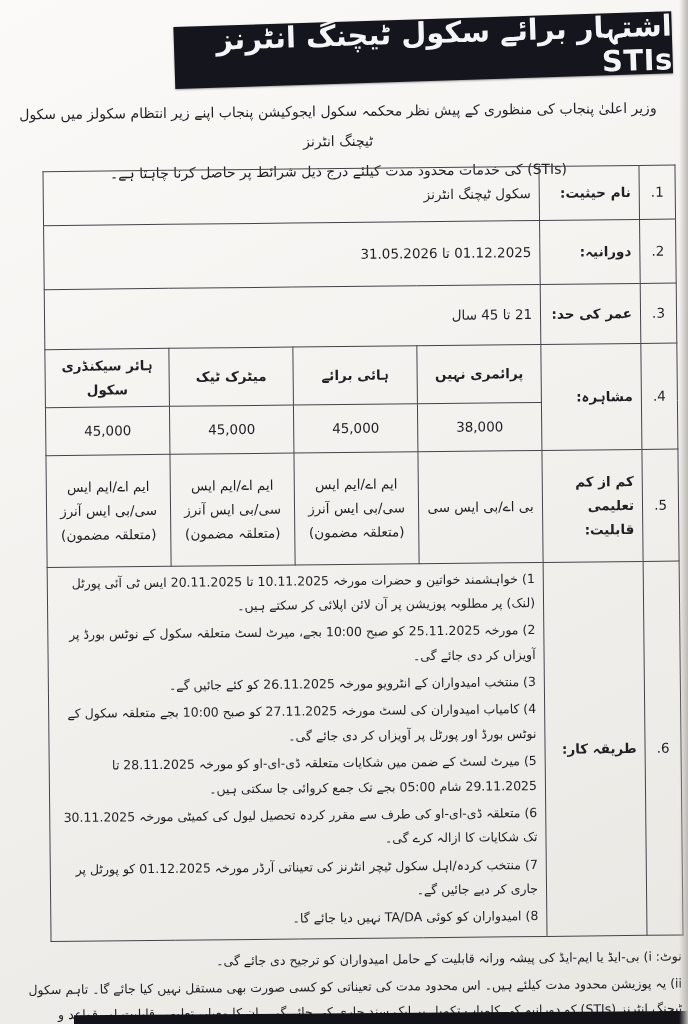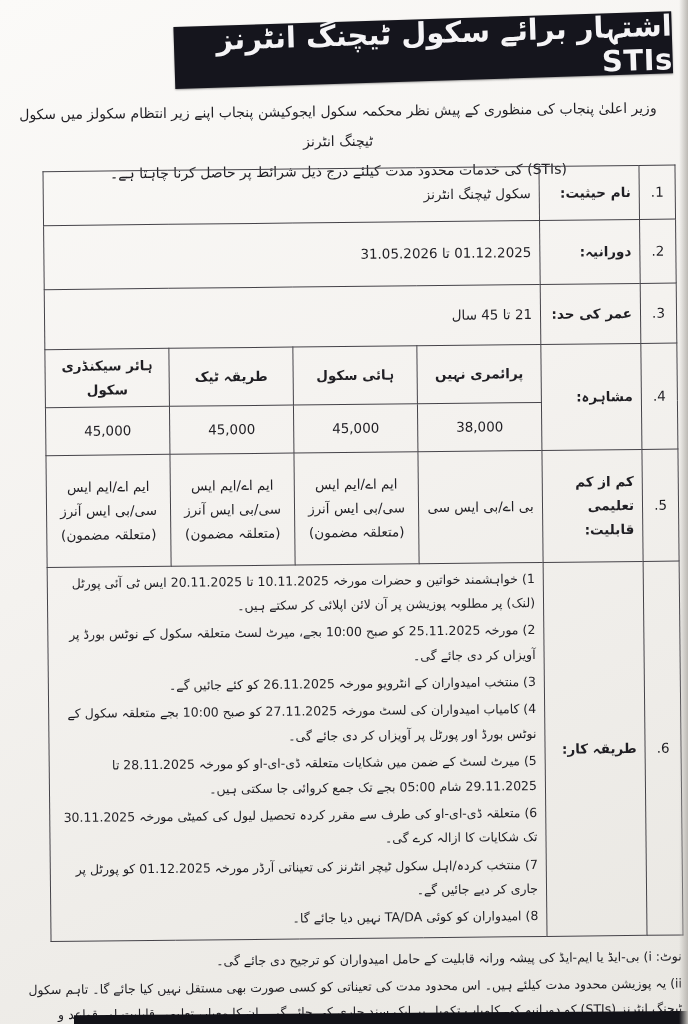--- a/index.html
+++ b/index.html
@@ -110,22 +110,22 @@
           <tr class="r3">
             <td class="num">.3</td>
             <td class="label">عمر کی حد:</td>
             <td class="value" colspan="4">21 تا 45 سال</td>
           </tr>
 
           <tr class="r4h">
             <td class="num" rowspan="2">.4</td>
             <td class="label" rowspan="2">مشاہرہ:</td>
             <td class="colhead">پرائمری نہیں</td>
-            <td class="colhead">ہائی سکول</td>
-            <td class="colhead">طریقہ ٹیک</td>
+            <td class="colhead">ہائی برائے</td>
+            <td class="colhead">میٹرک ٹیک</td>
             <td class="colhead">ہائر سیکنڈری سکول</td>
           </tr>
           <tr class="r4v">
             <td class="amount">38,000</td>
             <td class="amount">45,000</td>
             <td class="amount">45,000</td>
             <td class="amount">45,000</td>
           </tr>
 
           <tr class="r5">

